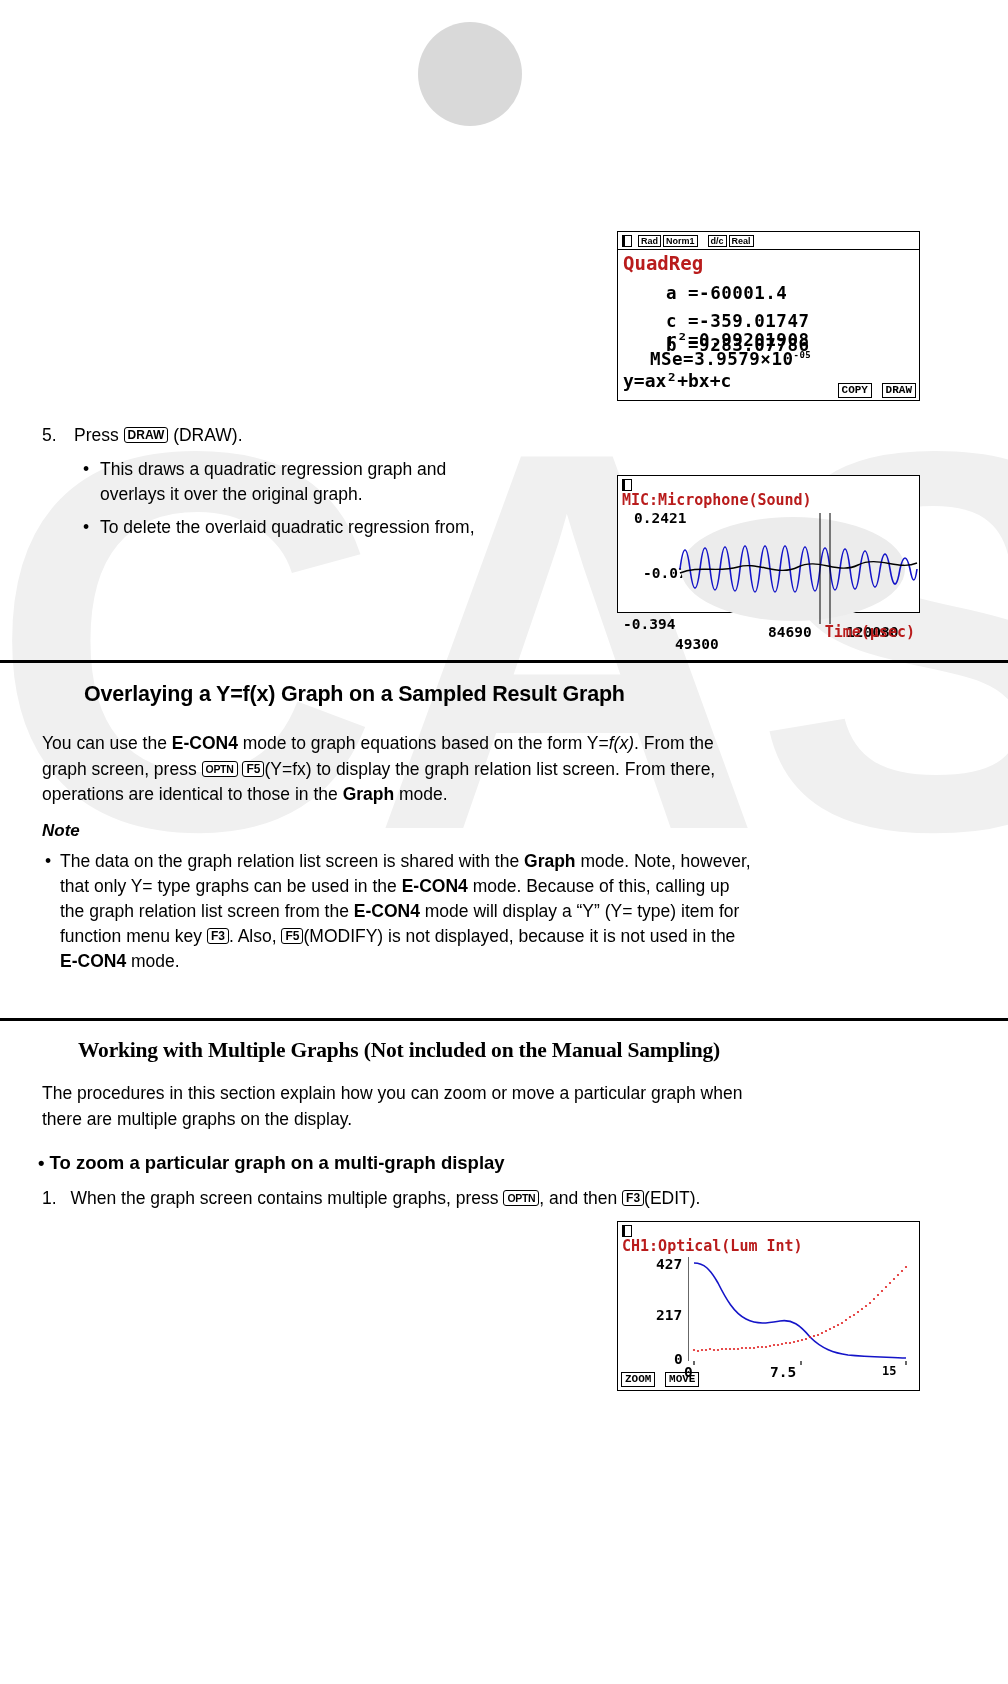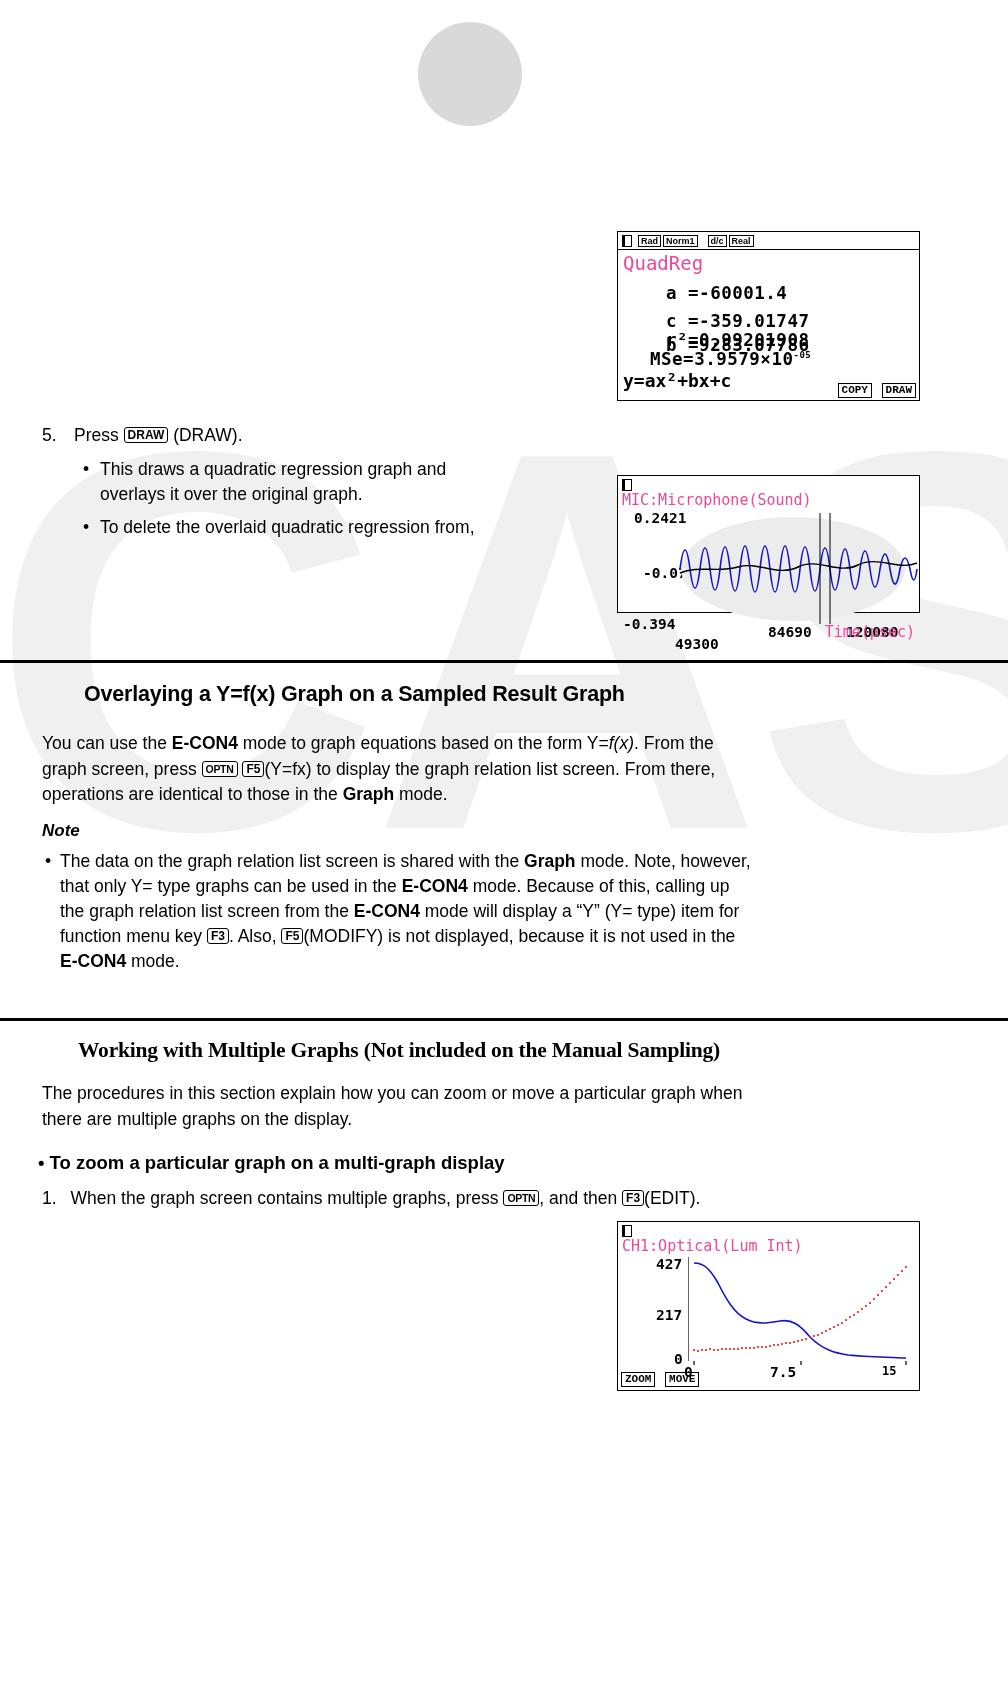--- a/index.html
+++ b/index.html
@@ -109,23 +109,23 @@
   }
   .bookicon {
     width: 10px; height: 12px;
     border: 1.3px solid #000;
     border-left-width: 3px;
     margin-right: 6px;
     box-sizing: border-box;
   }
   .calc-body { position: relative; }
   .mono-blue {
-    color: #ec4899;
+    color: #b91c1c;
     font-family: "DejaVu Sans Mono", monospace;
-    font-weight: normal;
+    font-weight: bold;
   }
   .mono-black {
     color: #000;
     font-family: "DejaVu Sans Mono", monospace;
     font-weight: bold;
   }
   .fkey {
     border: 1.3px solid #000;
     font-size: 11px;
     font-weight: bold;

